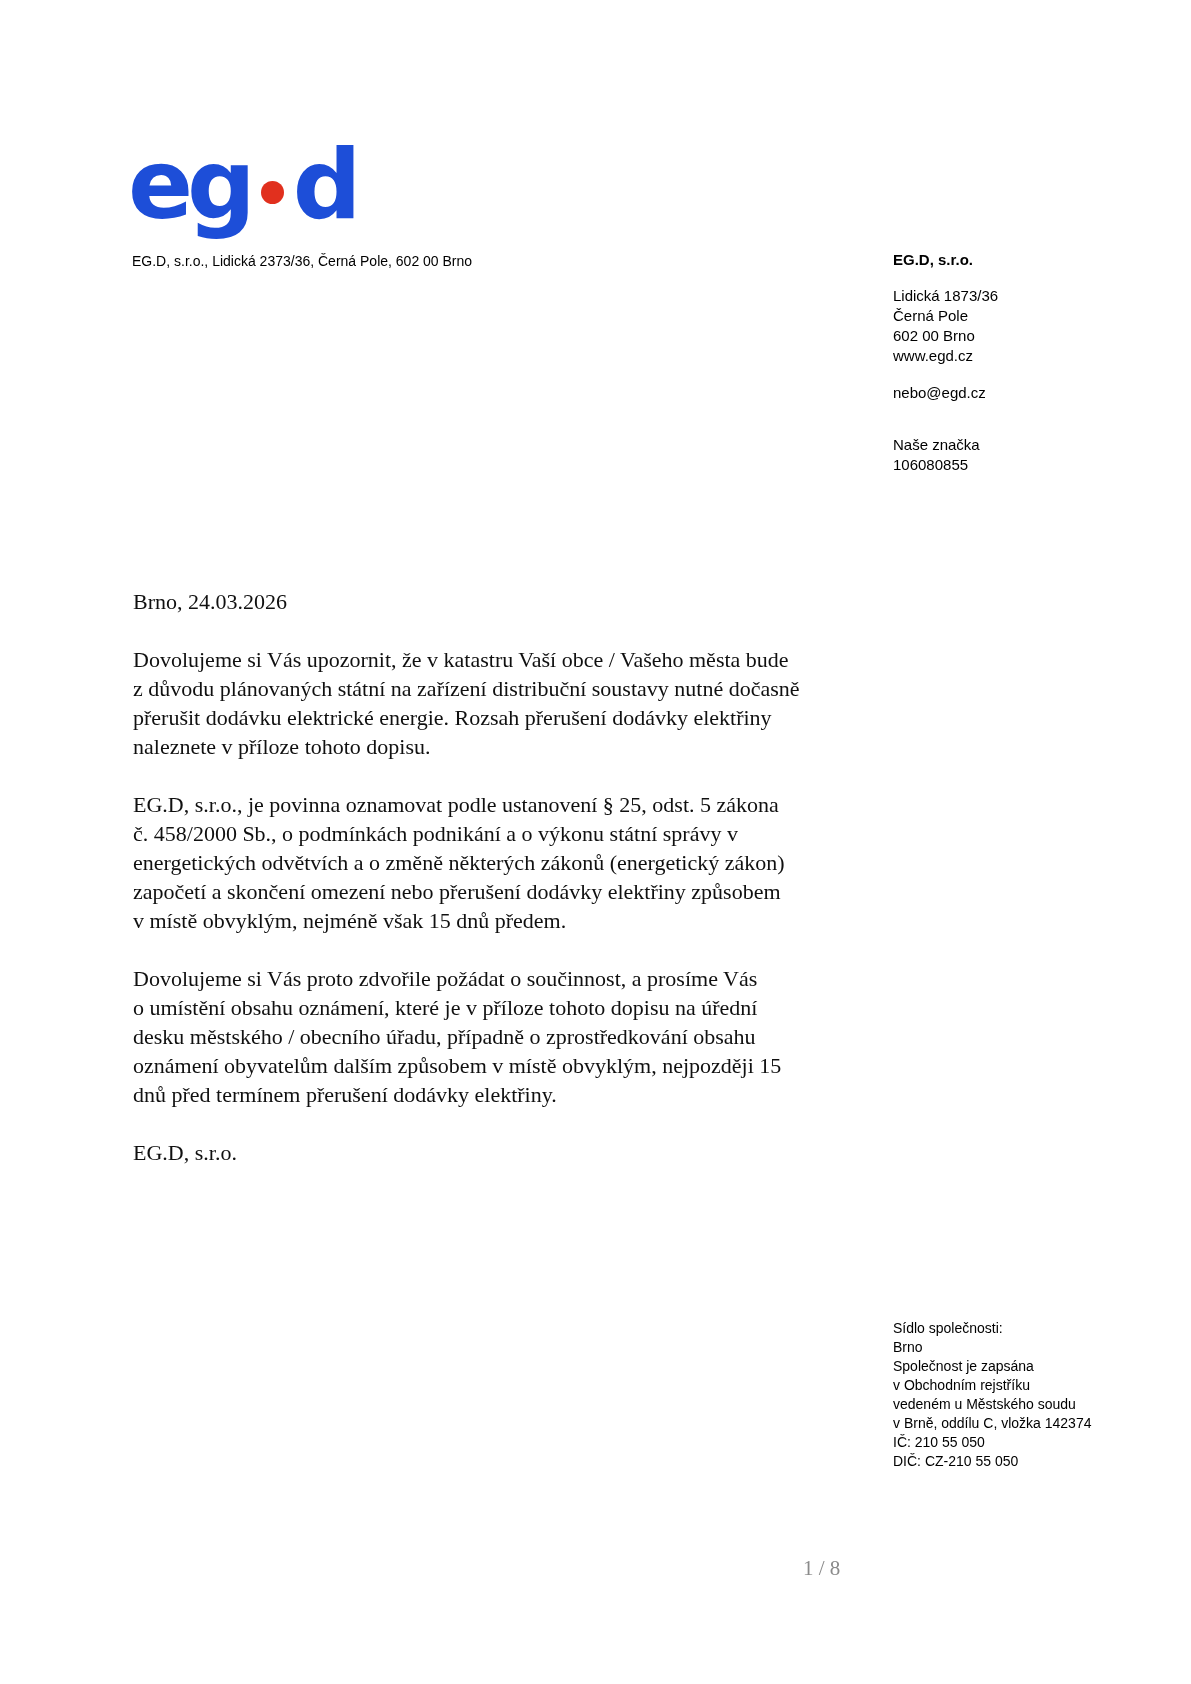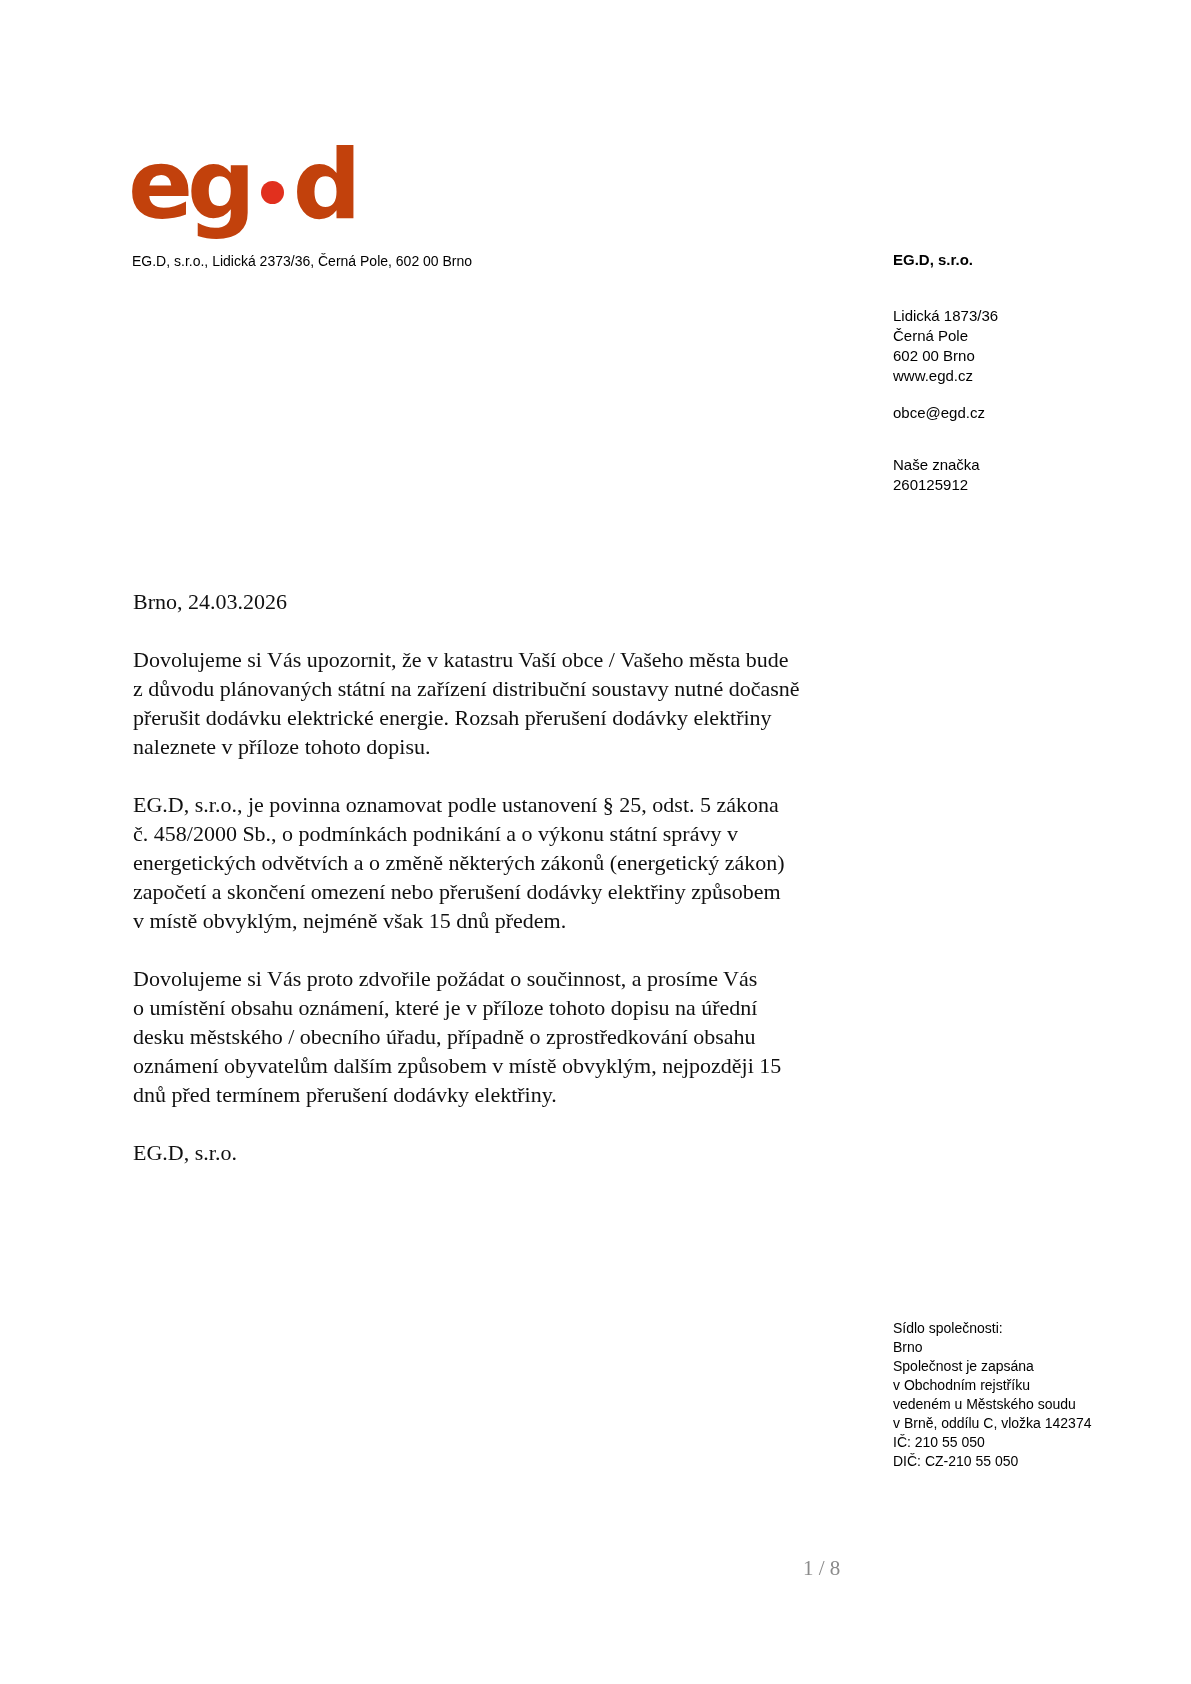--- a/index.html
+++ b/index.html
@@ -56,21 +56,21 @@
     left: 893px;
     top: 250px;
     width: 250px;
     font-size: 15px;
     line-height: 20px;
   }
   .info-panel .company {
     font-weight: bold;
   }
   .info-panel .addr {
-    margin-top: 36px;
+    margin-top: 16px;
   }
   .info-panel .email {
     margin-top: 17px;
   }
   .info-panel .ref {
     margin-top: 32px;
   }
 
   .multiline {
     white-space: pre-line;
@@ -115,38 +115,38 @@
     line-height: 29px;
     color: #8a8a8a;
     white-space: nowrap;
   }
 </style>
 </head>
 <body>
 
 <div class="page">
 
-  <div class="logo" id="logo" style="color: #c2410c; text-align: center;">
+  <div class="logo" id="logo" style="color: #1d4ed8; text-align: center;">
     <span>eg</span>
     <span class="dot" id="logo-dot" style="background: rgb(225, 48, 30);"></span>
     <span>d</span>
   </div>
 
   <div class="sender-line">EG.D, s.r.o., Lidická 2373/36, Černá Pole, 602 00 Brno</div>
 
   <div class="info-panel">
     <div class="company">EG.D, s.r.o.</div>
     <div class="addr multiline">Lidická 1873/36
 Černá Pole
 602 00 Brno
 www.egd.cz</div>
-    <div class="email">obce@egd.cz</div>
+    <div class="email">nebo@egd.cz</div>
     <div class="ref">
       <div>Naše značka</div>
-      <div>260125912</div>
+      <div>106080855</div>
     </div>
   </div>
 
   <div class="letter-body">
     <div class="block">Brno, 24.03.2026</div>
     <div class="block">Dovolujeme si Vás upozornit, že v katastru Vaší obce / Vašeho města bude
 z důvodu plánovaných státní na zařízení distribuční soustavy nutné dočasně
 přerušit dodávku elektrické energie. Rozsah přerušení dodávky elektřiny
 naleznete v příloze tohoto dopisu.</div>
     <div class="block">EG.D, s.r.o., je povinna oznamovat podle ustanovení § 25, odst. 5 zákona

